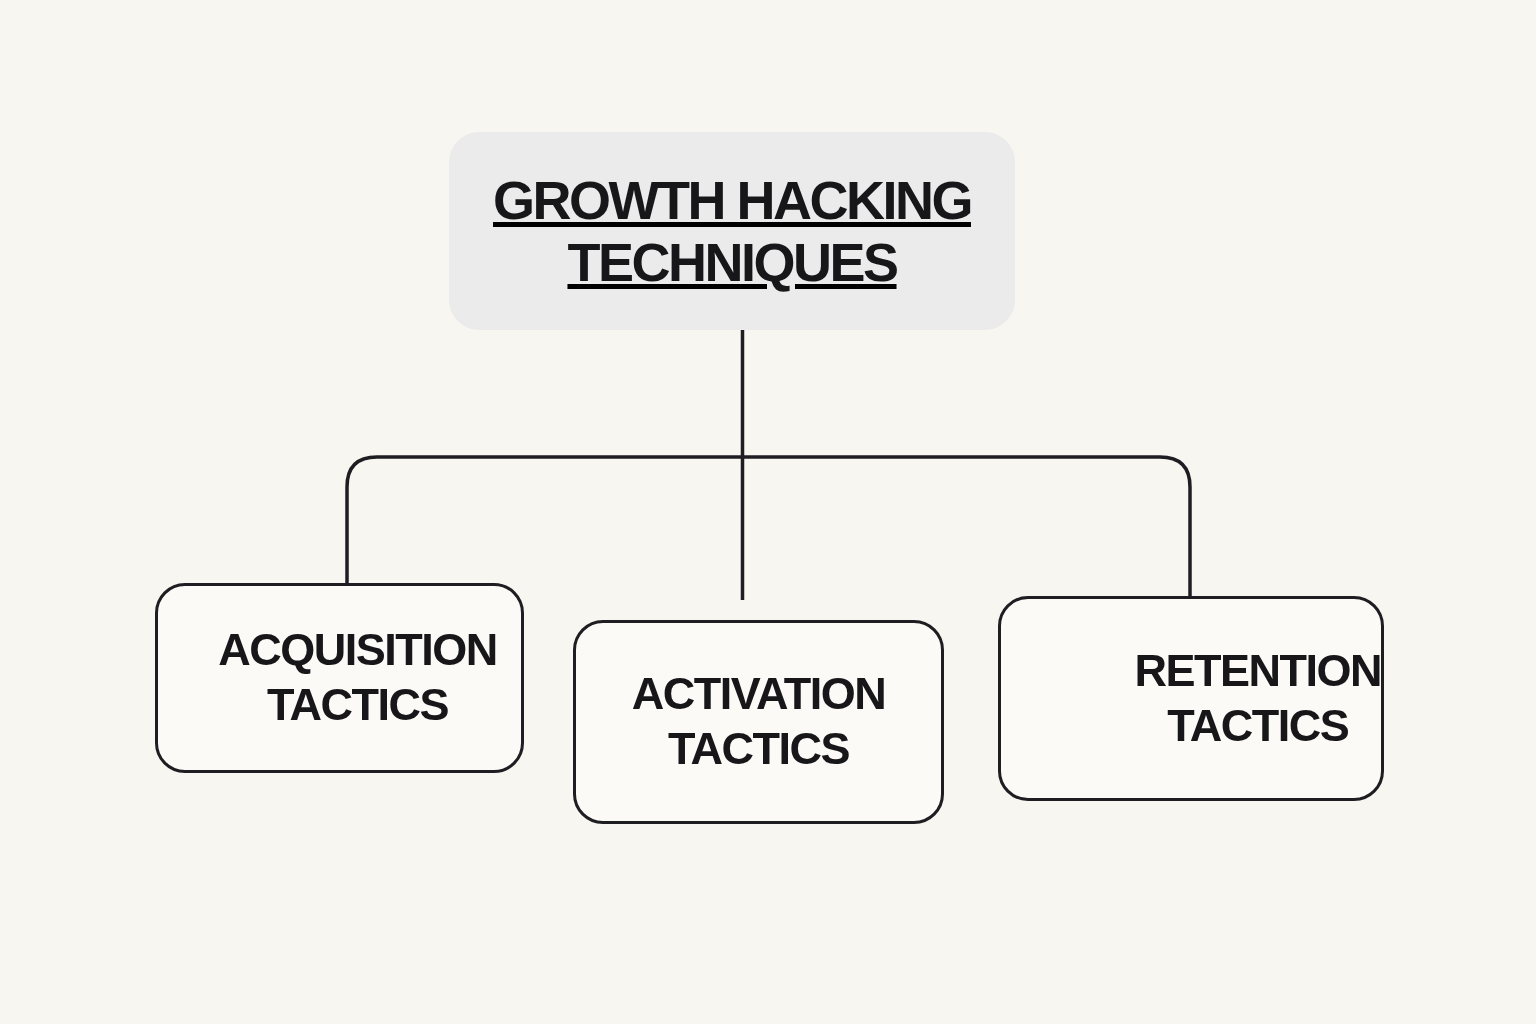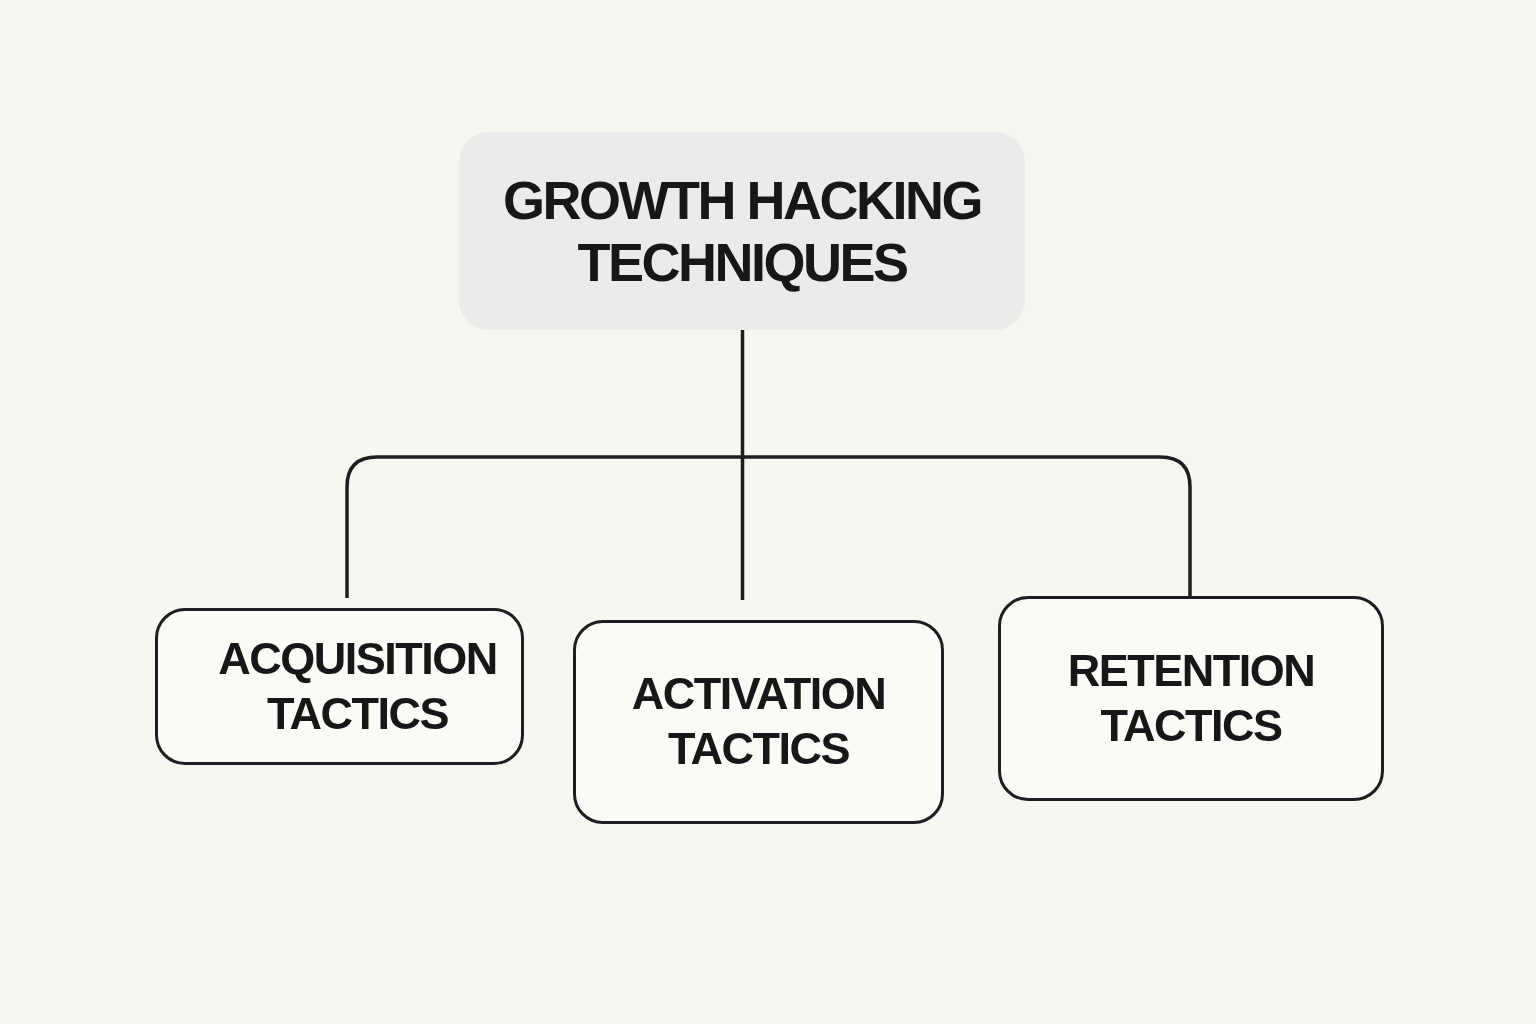--- a/index.html
+++ b/index.html
@@ -39,41 +39,42 @@
     justify-content:center;
     text-align:center;
     border-radius:30px;
   }
   .node .label{
     white-space:pre-line;
     font-weight:700;
     color:var(--text);
   }
   .node.root{
-    left:459px; top:132px;
+    left:449px; top:132px;
     width:566px; height:198px;
     background:var(--root-fill);
+    text-decoration:underline;
   }
   .node.root .label{
     font-size:54px;
     line-height:1.15;
     letter-spacing:-2.5px;
   }
   .node.child{
     background:var(--child-fill);
     border:3.5px solid var(--line);
   }
   .node.child .label{
     font-size:45px;
     line-height:1.22;
     letter-spacing:-1.5px;
   }
-  .node.child-0{ left:155px; top:608px; width:369px; height:157px;padding-left:36px; }
+  .node.child-0{ left:155px; top:583px; width:369px; height:190px;padding-left:36px; }
   .node.child-1{ left:573px; top:597px; width:371px; height:204px;margin-top:23px; }
-  .node.child-2{ left:998px; top:596px; width:386px; height:205px; }
+  .node.child-2{ left:998px; top:596px; width:386px; height:205px;justify-content:flex-end; }
 </style>
 </head>
 <body>
 
 <div class="canvas">
 
   <svg class="connectors" viewBox="0 0 1536 1024" xmlns="http://www.w3.org/2000/svg">
     <path d="M742.5 330 L742.5 600"></path>
     <path d="M347 598 L347 487 Q347 457 377 457 L1160 457 Q1190 457 1190 487 L1190 599"></path>
   </svg>

